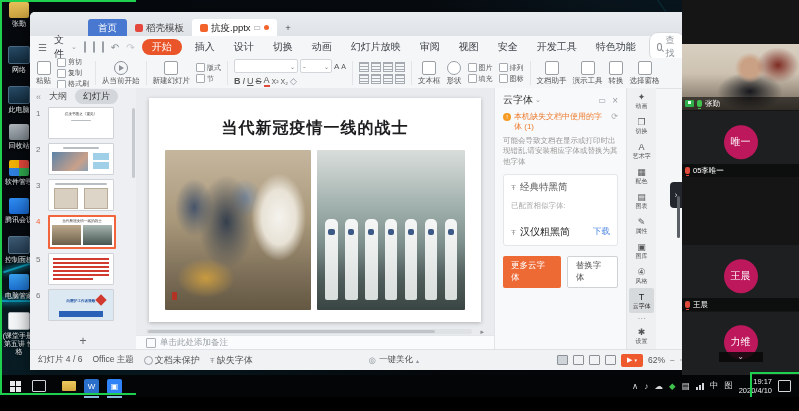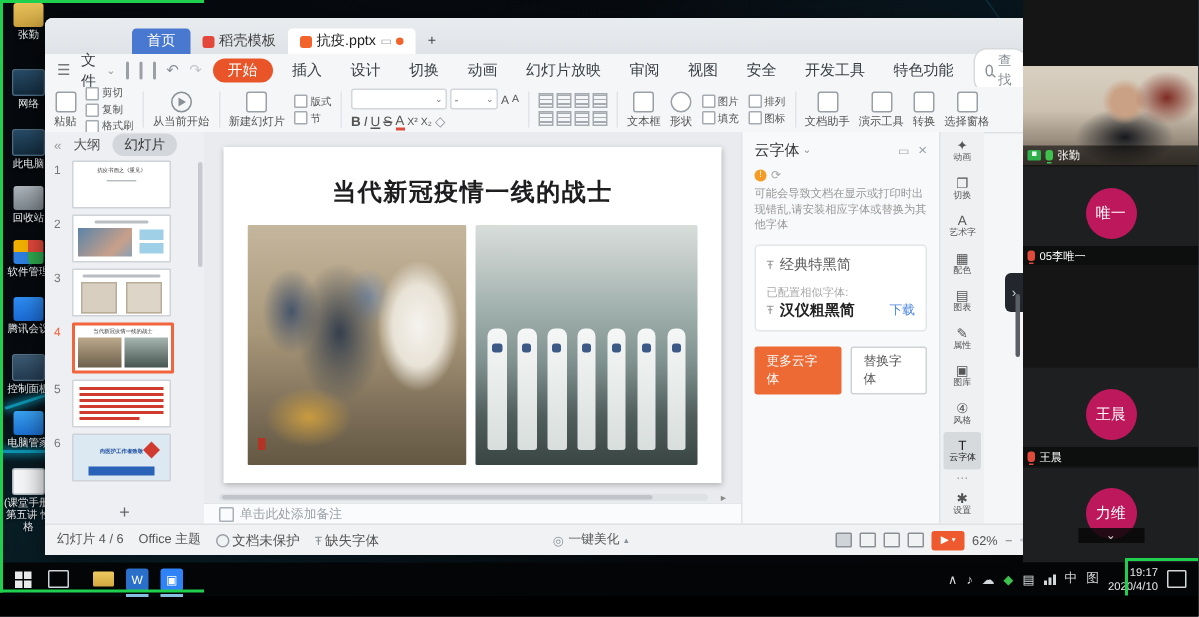--- a/index.html
+++ b/index.html
@@ -116,22 +116,22 @@
   #fp-head .spacer{flex:1;}
   #fp-warning{display:flex;align-items:flex-start;gap:3px;margin-top:5px;}
   .warn-dot{width:8px;height:8px;border-radius:50%;background:#f59a23;color:#fff;font-size:6px;
        text-align:center;line-height:8px;flex:none;margin-top:1px;}
   #fp-warning .wtxt{font-size:8px;color:#ed7d31;line-height:1.3;flex:1;}
   #fp-desc{font-size:7.5px;color:#999;line-height:1.4;margin-top:3px;}
   #fp-card{background:#fff;border:1px solid #e4e6e9;border-radius:3px;margin-top:7px;padding:6px 7px;}
   .font-row{display:flex;align-items:center;gap:4px;}
   .font-ic{font-size:8px;color:#999;}
   #fp-missing{font-size:9.5px;color:#555;}
-  #fp-similar-label{font-size:7.5px;color:#aaa;margin:7px 0 0;}
-  #fp-similar{font-size:10px;font-weight:bold;color:#222;flex:1;}
+  #fp-similar-label{font-size:7.5px;color:#aaa;margin:7px 0 14px;}
+  #fp-similar{font-size:10px;font-weight:normal;color:#222;flex:1;}
   #fp-download{font-size:8.5px;color:#4a85e0;}
   #fp-btns{display:flex;gap:6px;margin-top:10px;}
   .btn-orange{background:#ee6a35;color:#fff;font-size:8.5px;padding:4px 8px;border-radius:2px;}
   .btn-plain{background:#fff;border:1px solid #d0d3d6;color:#555;font-size:8.5px;padding:3px 8px;border-radius:2px;}
   
   #right-strip{position:absolute;left:596px;top:76px;width:29px;bottom:20px;background:#eef0f2;border-left:1px solid #e0e3e6;}
   .strip-item{height:25px;display:flex;flex-direction:column;align-items:center;justify-content:center;color:#555;}
   .strip-item .sic{font-size:9px;line-height:9px;}
   .strip-item .slb{font-size:6.5px;line-height:7px;transform:scale(.92);white-space:nowrap;}
   .strip-item.active{background:#d7dadd;border-radius:2px;margin:0 2px;color:#222;}
@@ -533,20 +533,21 @@
     <div id="font-panel">
       <div id="fp-head">
         <span>云字体</span>
         <span style="color:#999;font-size:7px;margin-left:2px;">⌄</span>
         <span class="spacer"></span>
         <span style="color:#9aa0a6;font-size:8px;margin-right:6px;">▭</span>
         <span style="color:#9aa0a6;">×</span>
       </div>
       <div id="fp-warning">
         <span class="warn-dot">!</span>
+        <span class="wtxt">本机缺失文档中使用的字体 (1)</span>
         <span style="color:#aaa;font-size:8px;">⟳</span>
       </div>
       <div id="fp-desc">可能会导致文档在显示或打印时出现错乱,请安装相应字体或替换为其他字体</div>
       <div id="fp-card">
         <div class="font-row">
           <span class="font-ic">Ŧ</span>
           <span id="fp-missing">经典特黑简</span>
         </div>
         <div id="fp-similar-label">已配置相似字体:</div>
         <div class="font-row">

